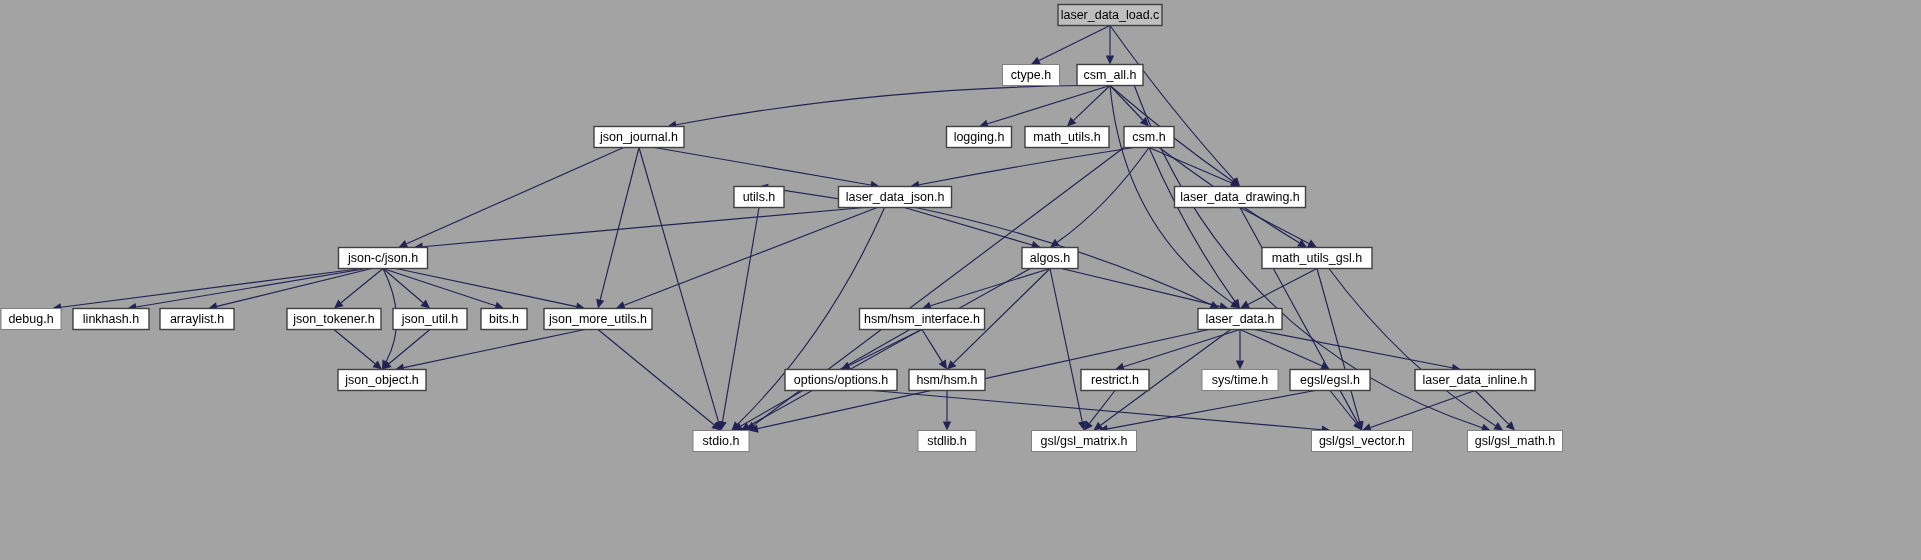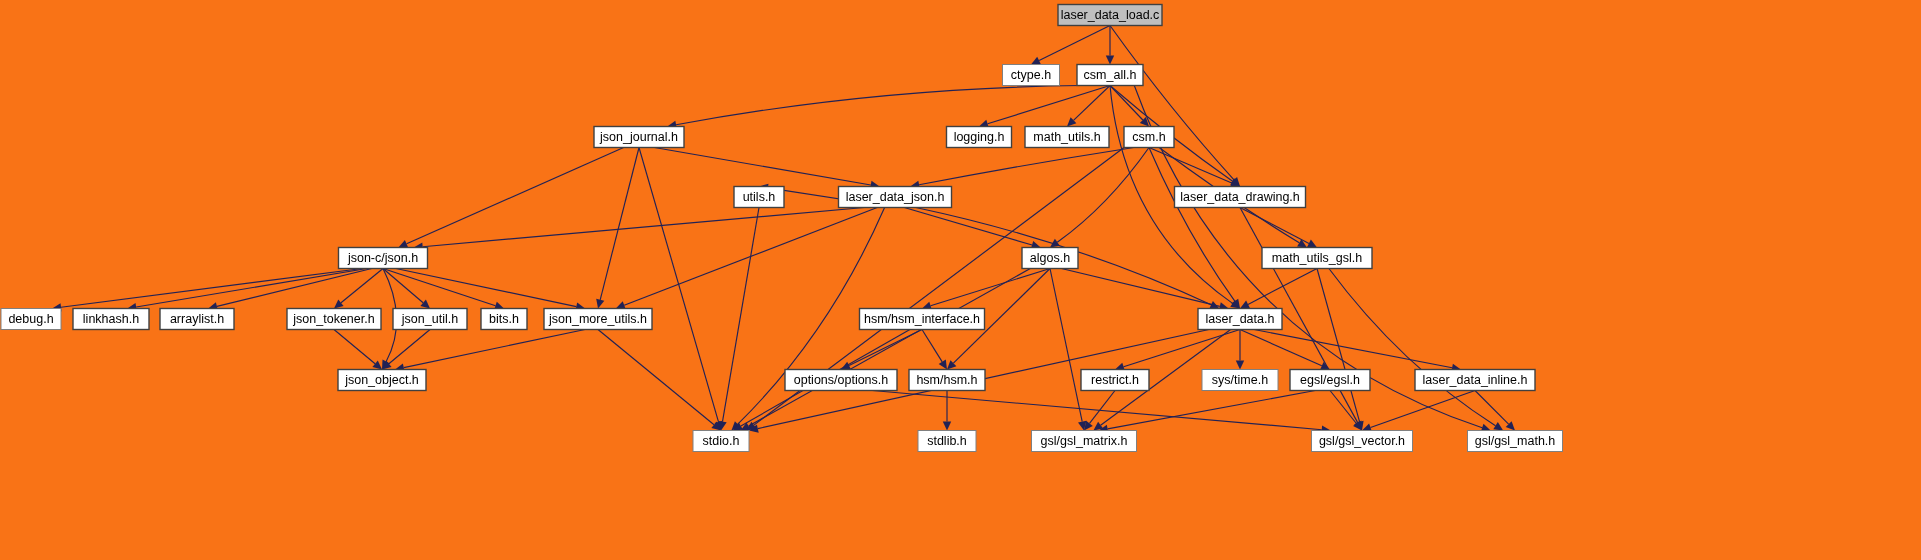--- a/index.html
+++ b/index.html
@@ -1,18 +1,18 @@
 <!DOCTYPE html>
 <html><head>
 <meta charset="utf-8">
 <title>laser_data_load.c include dependency graph</title>
 <style>
   html,body{margin:0;padding:0;background:#ffffff;}
   body{font-family:"Liberation Sans", sans-serif;}
-  #graph-root{position:relative;width:1921px;height:560px;background:#f97316;overflow:hidden;}
+  #graph-root{position:relative;width:1921px;height:560px;background:#a3a3a3;overflow:hidden;}
   svg#dep-graph{display:block;width:1921px;height:560px;}
   .node-box{fill:#ffffff;stroke:#808080;stroke-width:1;}
   .node-box.strong{stroke:#404040;stroke-width:1.4;}
   .node-box.root{fill:#bfbfbf;stroke:#404040;stroke-width:1.4;}
   .node-label{font-family:"Liberation Sans", sans-serif;font-size:12.5px;fill:#000000;
               text-anchor:middle;dominant-baseline:middle;white-space:pre;}
   .edge-path{fill:none;stroke:#222255;stroke-width:1.15;}
   .edge-head{fill:#222255;stroke:none;}
 </style>
 </head>

